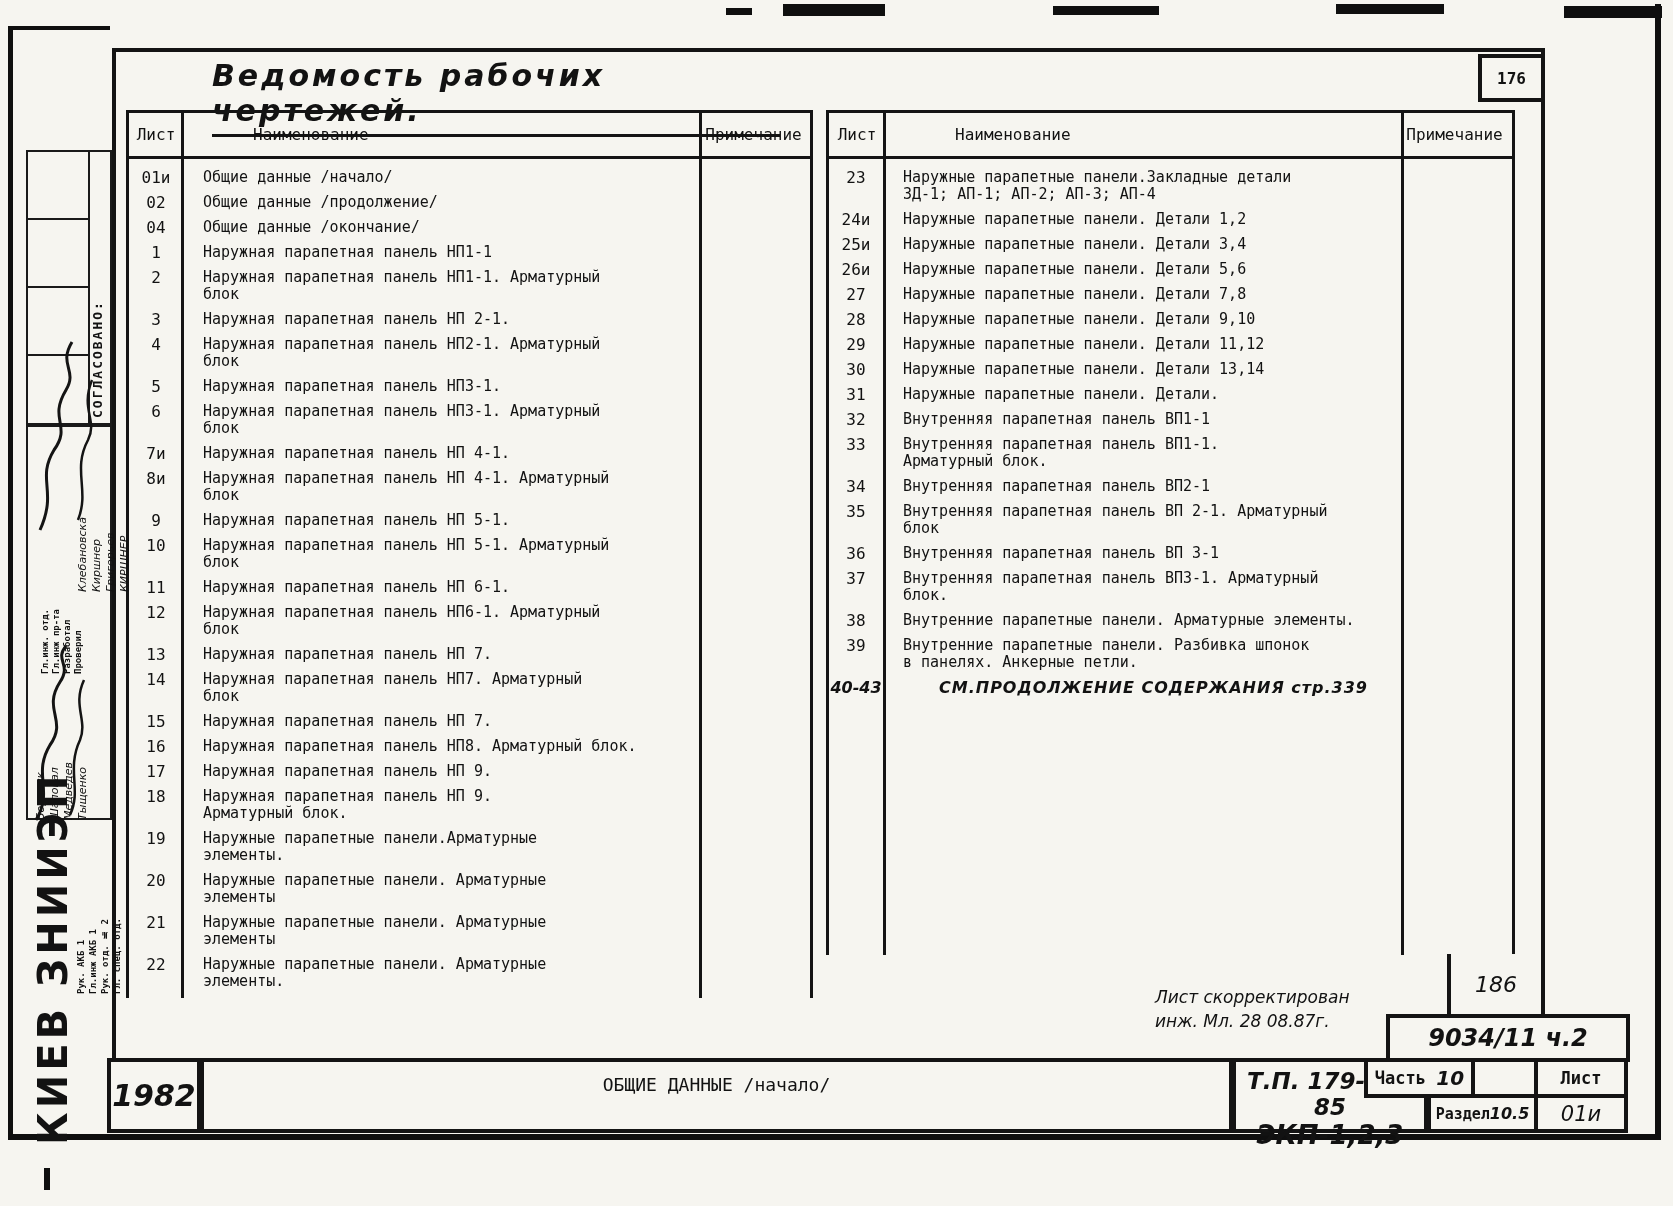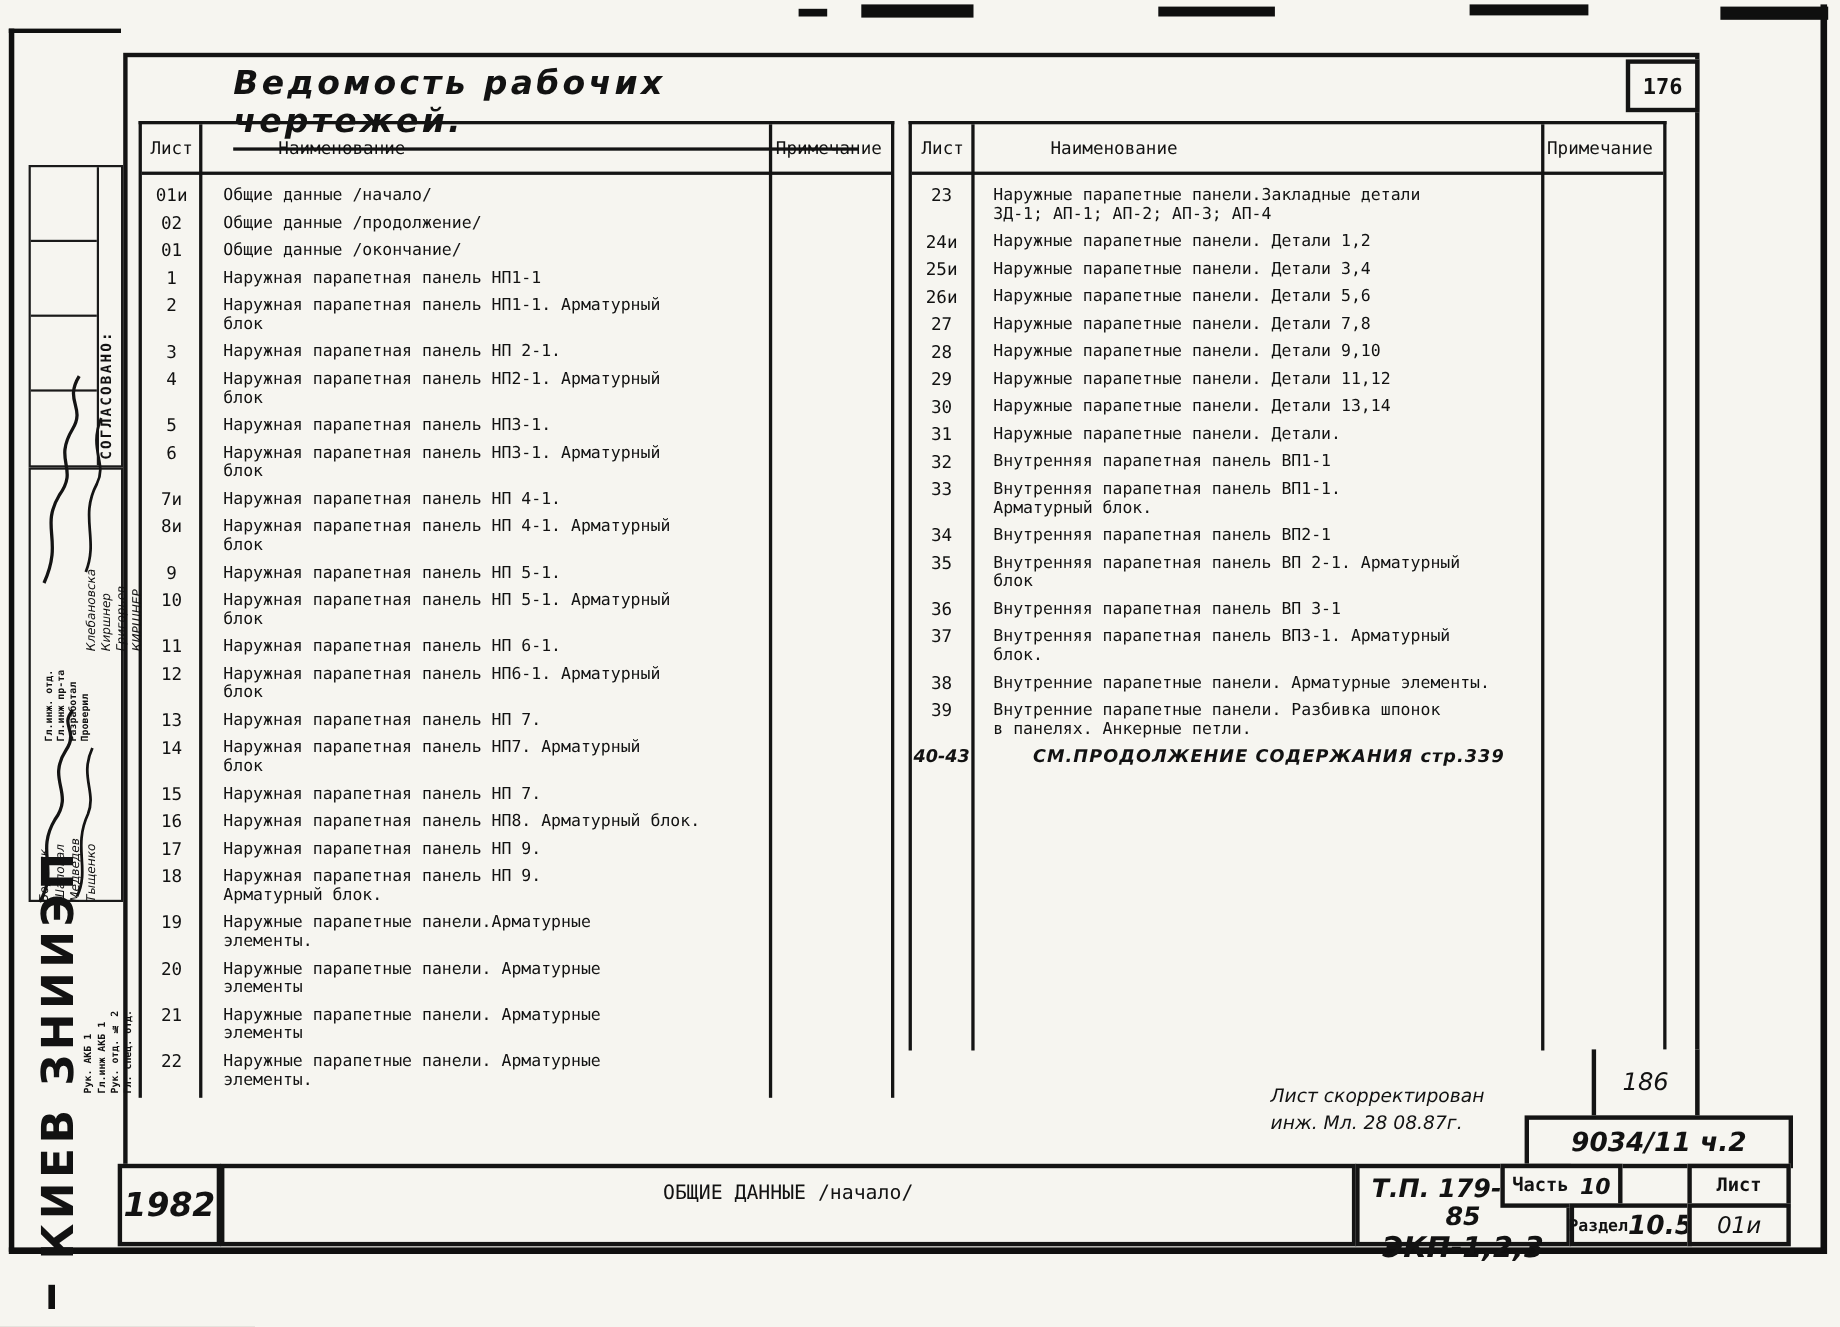--- a/index.html
+++ b/index.html
@@ -60,21 +60,21 @@
   <div class="tick" style="left:783px;top:4px;width:102px;height:12px;"></div>
   <div class="tick" style="left:1053px;top:6px;width:106px;height:9px;"></div>
   <div class="tick" style="left:1336px;top:4px;width:108px;height:10px;"></div>
   <div class="tick" style="left:1564px;top:6px;width:98px;height:12px;"></div>
   <div class="tick" style="left:44px;top:1168px;width:6px;height:22px;"></div>
 
   <div class="inner-frame"></div>
 
   <div class="doc-title hand">Ведомость рабочих чертежей.</div>
 
-  <div class="box cell" style="left:1478px;top:54px;width:67px;height:48px;font-size:20px;font-weight:bold;">
+  <div class="box cell" style="left:1478px;top:54px;width:67px;height:48px;font-size:16px;font-weight:bold;">
     <span>176</span>
   </div>
 
   <div class="vlist-table" style="left:126px;top:110px;width:687px;height:888px;">
     <div class="thead">
       <div class="th-sheet">Лист</div>
       <div class="th-name">Наименование</div>
       <div class="th-note" style="width:113px;">Примечание</div>
     </div>
     <div class="vline" style="left:52px;height:885px;"></div>
@@ -84,21 +84,21 @@
           <div class="c-sheet">01и</div>
           <div class="c-name">Общие данные   /начало/</div>
           <div class="c-note"></div>
         </div>
         <div class="trow">
           <div class="c-sheet">02</div>
           <div class="c-name">Общие данные   /продолжение/</div>
           <div class="c-note"></div>
         </div>
         <div class="trow">
-          <div class="c-sheet">01</div>
+          <div class="c-sheet">04</div>
           <div class="c-name">Общие данные /окончание/</div>
           <div class="c-note"></div>
         </div>
         <div class="trow">
           <div class="c-sheet">1</div>
           <div class="c-name">Наружная парапетная панель НП1-1</div>
           <div class="c-note"></div>
         </div>
         <div class="trow">
           <div class="c-sheet">2</div>
@@ -352,21 +352,21 @@
     <div style="font-size:23px;font-weight:bold;padding-top:6px;">Т.П. 179-018 85</div>
     <div style="font-size:26px;font-weight:bold;">ЭКП-1,2,3</div>
   </div>
 
   <div class="box cell" style="left:1364px;top:1058px;width:111px;height:40px;font-size:17px;font-weight:bold;">
     <span>Часть</span>&nbsp;
     <span class="hand" style="font-size:20px;">10</span>
   </div>
   <div class="box cell" style="left:1427px;top:1094px;width:111px;height:39px;font-size:15px;font-weight:bold;">
     <span>Раздел</span>
-    <span class="hand" style="font-size:24px;">10.5</span>
+    <span class="hand" style="font-size:16px;">10.5</span>
   </div>
   <div class="box cell" style="left:1534px;top:1058px;width:94px;height:40px;font-size:17px;font-weight:bold;">
     <span>Лист</span>
   </div>
   <div class="box cell hand" style="left:1534px;top:1094px;width:94px;height:39px;font-size:21px;">
     <span>01и</span>
   </div>
 
   <div class="box-thin" style="left:26px;top:150px;width:86px;height:275px;">
     <div style="position:absolute;left:60px;top:0;width:2px;height:100%;background:#1a1a1a;"></div>

